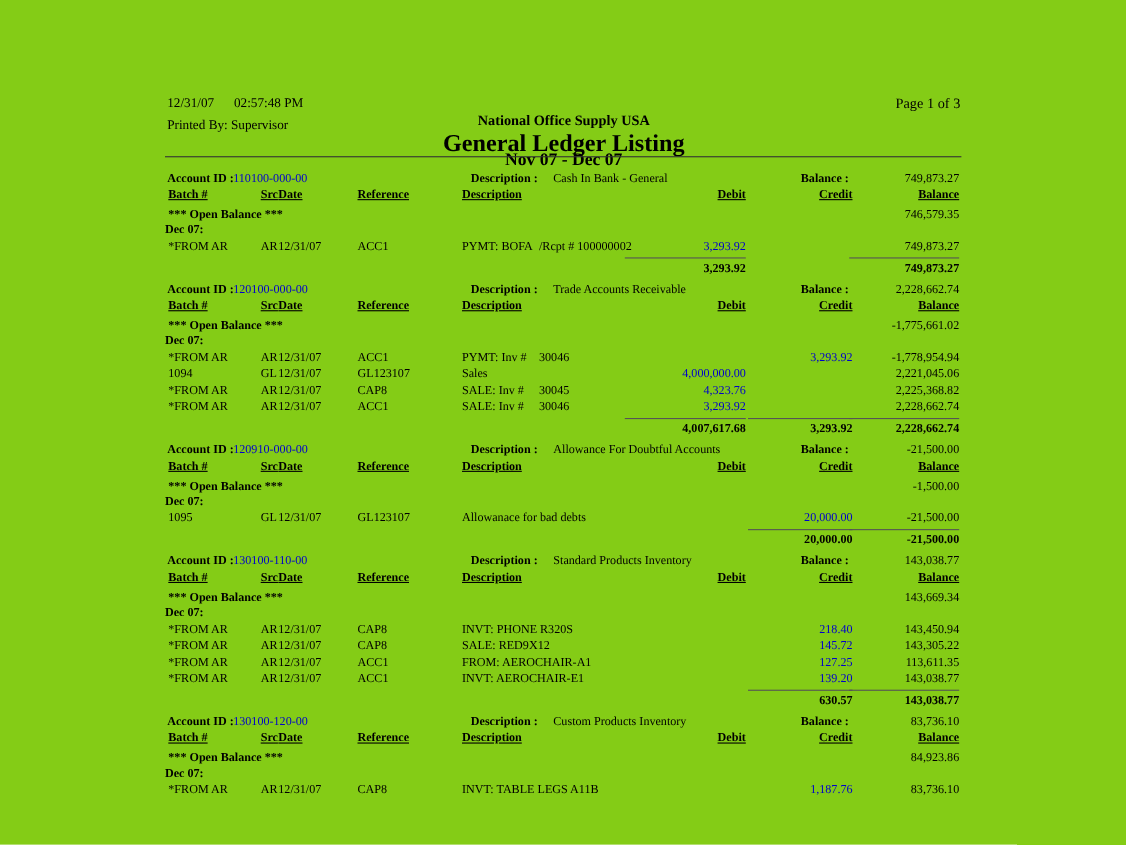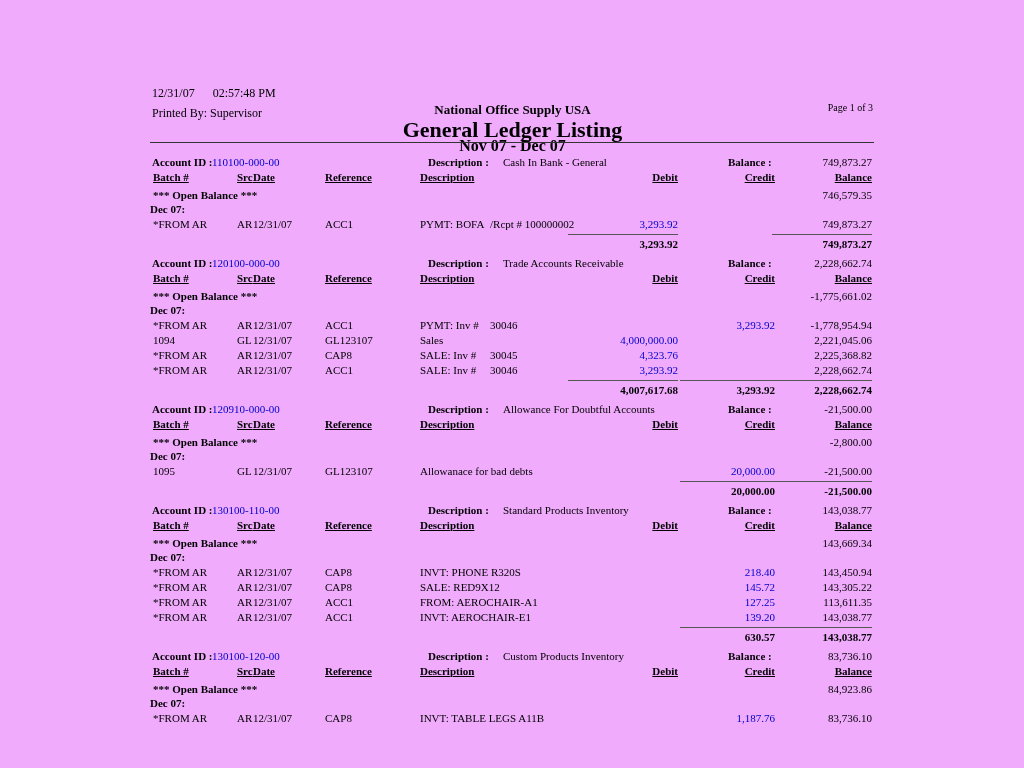--- a/index.html
+++ b/index.html
@@ -1,34 +1,34 @@
 <!DOCTYPE html>
 <html><head>
 <meta charset="utf-8">
 <style>
   html,body { margin:0; padding:0; background:#fff; }
   .canvas {
-    position:relative; width:1024px; height:768px; background:#f0abfc;
+    position:relative; width:1024px; height:768px; background:#84cc16;
     font-family:"Liberation Serif","DejaVu Serif",serif;
     font-size:11px; color:#000; overflow:hidden;
   }
   .b { font-weight:bold; }
   .u { text-decoration:underline; }
   .blue { color:#0000cc; }
 
   
   .hdr { position:absolute; left:150px; top:86px; width:725px; height:56px; }
   .hdr-left  { position:absolute; left:2px; top:0; font-size:12px; }
   .hdr-left .line1 { height:20px; }
   .hdr-left .time { margin-left:18px; }
   .hdr-center{ position:absolute; left:0; right:0; top:16px; text-align:center; }
   .company { font-size:13px; font-weight:bold; height:15px; }
   .title   { font-size:22px; font-weight:bold; height:20px; }
   .period  { font-size:16px; font-weight:bold; }
-  .hdr-right { position:absolute; right:2px; top:16px; font-size:10px; }
+  .hdr-right { position:absolute; right:2px; top:0; font-size:13px; }
   .rule { position:absolute; left:150px; top:142px; width:724px; border-top:1px solid #333; }
 
   
   #report-body { position:absolute; left:150px; top:155px; width:725px; }
   .r { position:relative; }
   .acct-line  { height:15px; line-height:15px; }
   .col-head   { height:18px; line-height:14px; }
   .open-row   { height:15px; line-height:14px; }
   .period-row { height:14px; line-height:13px; }
   .txn-row    { height:15px; line-height:14px; }
@@ -227,21 +227,21 @@
         <span class="c-src b u">Src</span>
         <span class="c-date b u">Date</span>
         <span class="c-ref b u">Reference</span>
         <span class="c-desc b u">Description</span>
         <span class="c-debit b u">Debit</span>
         <span class="c-credit b u">Credit</span>
         <span class="c-bal b u">Balance</span>
       </div>
       <div class="r open-row">
         <span class="open-label b">***   Open Balance   ***</span>
-        <span class="c-bal">-2,800.00</span>
+        <span class="c-bal">-1,500.00</span>
       </div>
       <div class="r period-row b">Dec 07:</div>
       <div>
     <div class="r txn-row">
       <span class="c-batch">1095</span>
       <span class="c-src">GL</span>
       <span class="c-date">12/31/07</span>
       <span class="c-ref">GL123107</span>
       <span class="c-desc">Allowanace for bad debts</span>
 

